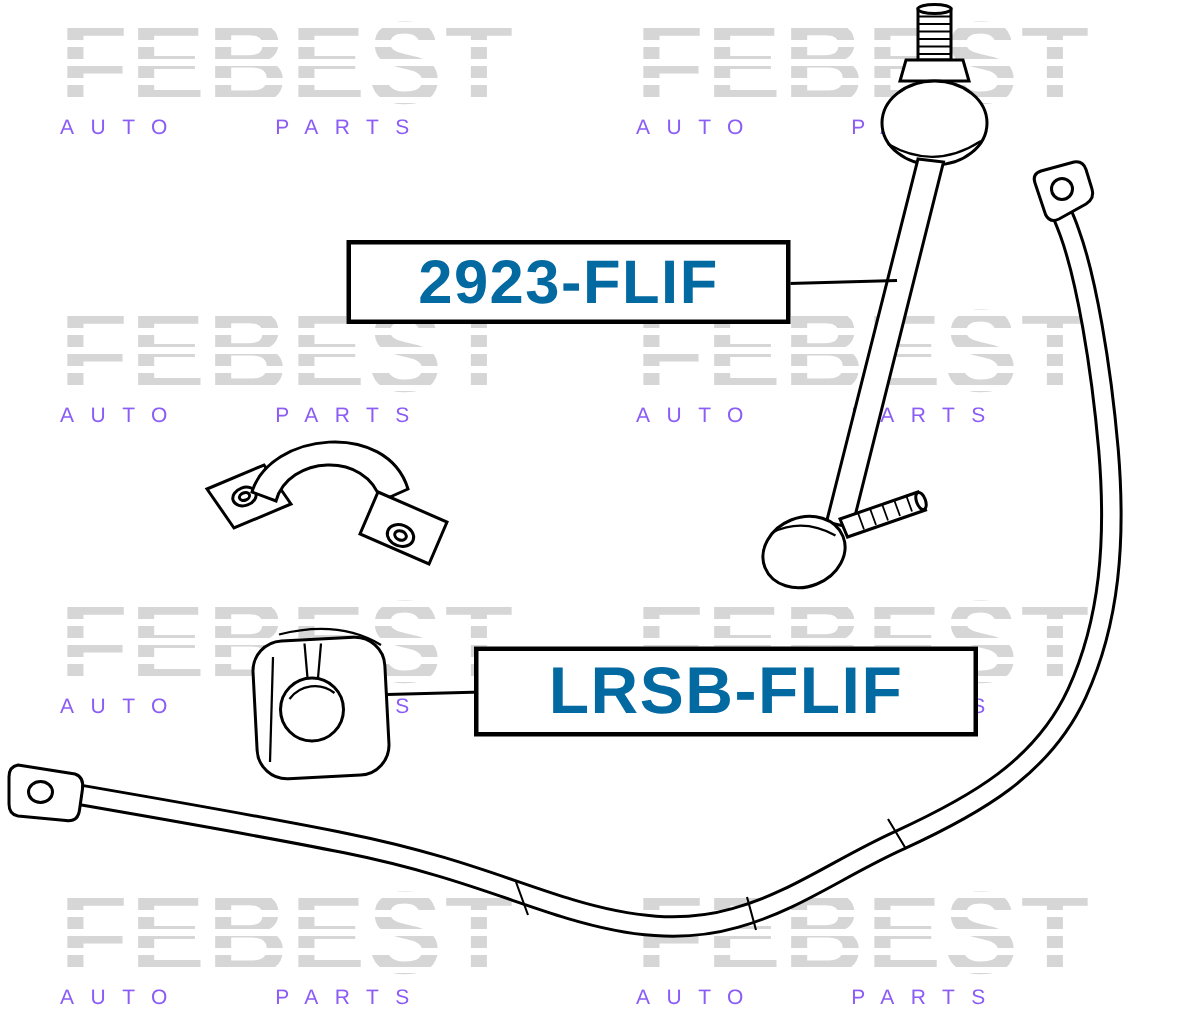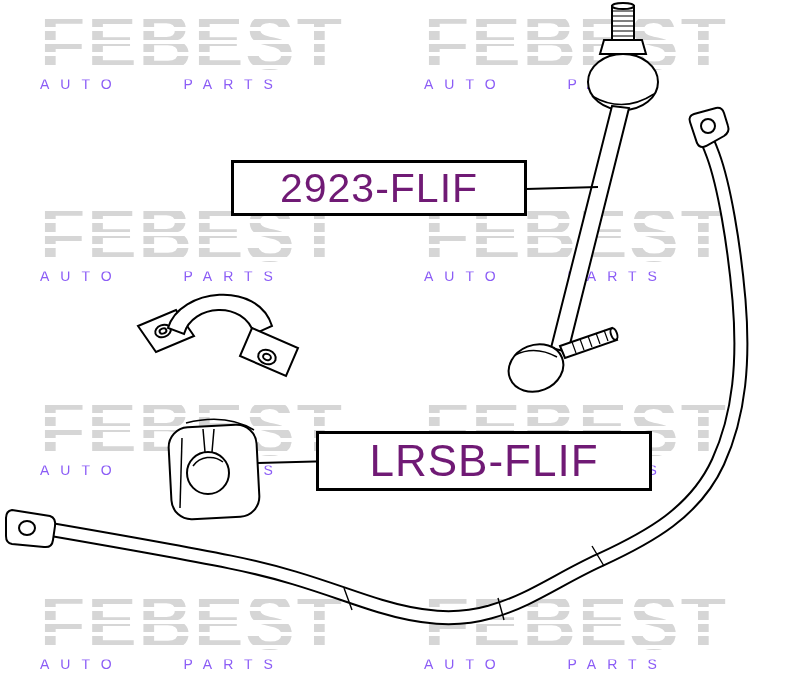--- a/index.html
+++ b/index.html
@@ -30,21 +30,21 @@
   }
 
   
   .diagram-svg { position:absolute; left:0; top:0; }
 
   
   .part-label {
     position:absolute; box-sizing:border-box;
     border:3px solid #000000; background:#ffffff;
     display:flex; align-items:center; justify-content:center;
-    font-weight:400; color:#701a75; letter-spacing:1px;
+    font-weight:700; color:#0369a1; letter-spacing:1px;
   }
   .label-link    { left:231px; top:160px; width:296px; height:56px; font-size:41px; }
   .label-bushing { left:316px; top:431px; width:336px; height:60px; font-size:44px; }
 </style>
 </head>
 <body>
 
 <div class="stage">
 
   <div class="wm" style="left:40px;  top:6px;">

